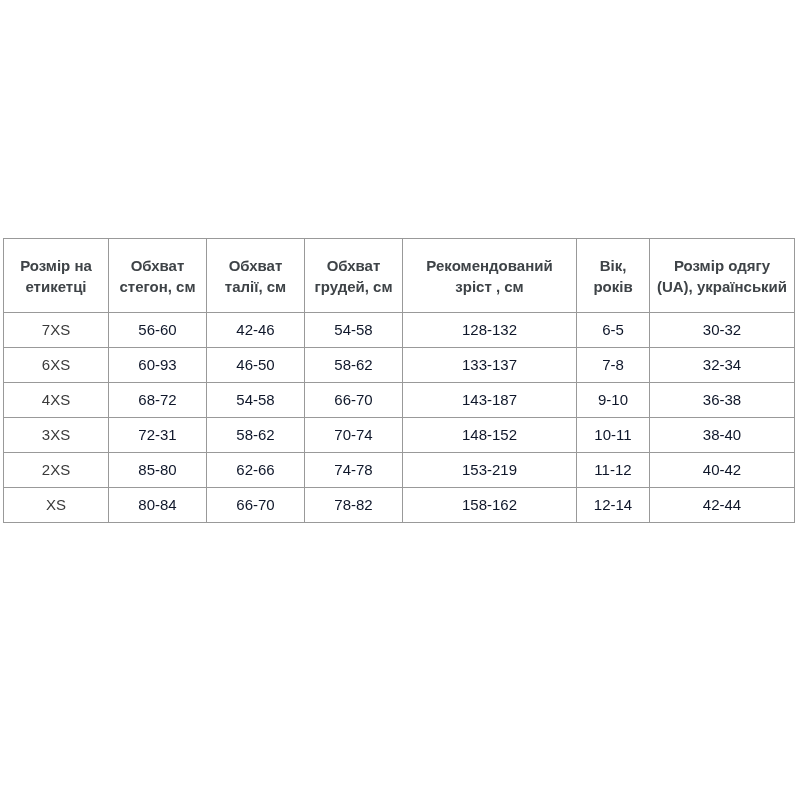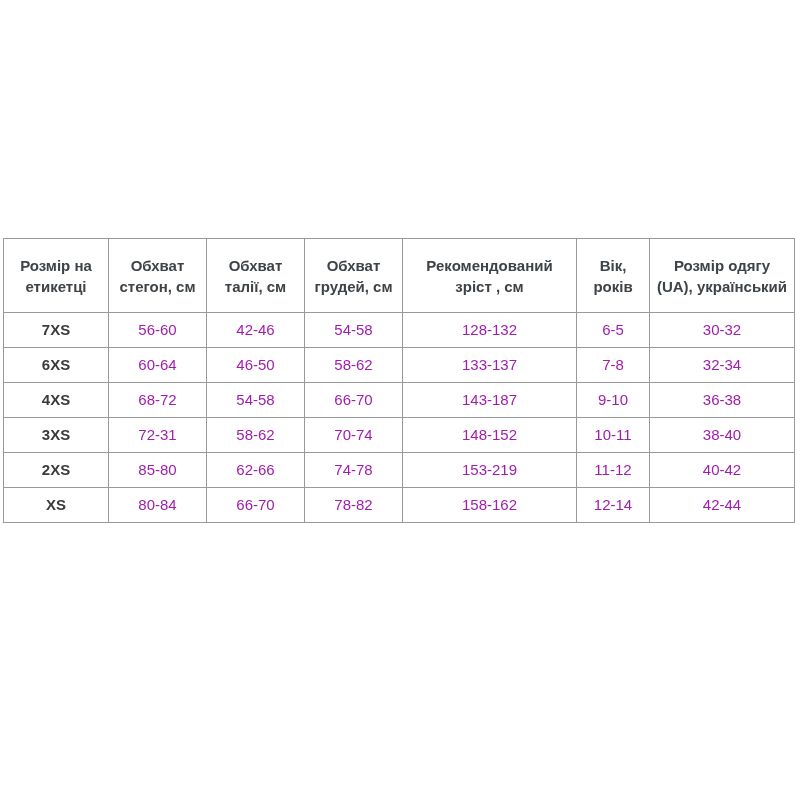--- a/index.html
+++ b/index.html
@@ -39,25 +39,25 @@
   table.size-chart thead th {
     height: 74px;
     font-size: 15px;
     font-weight: bold;
     color: #3e4347;
     line-height: 21px;
   }
   table.size-chart tbody td {
     height: 35px;
     font-size: 15px;
-    color: #a21caf;
+    color: #0f172a;
     line-height: 18px;
   }
   table.size-chart tbody td:first-child {
-    font-weight: bold;
+    font-weight: normal;
     color: #3a3a3a;
   }
   col.c1 { width: 105px; }
   col.c2 { width: 98px; }
   col.c3 { width: 98px; }
   col.c4 { width: 98px; }
   col.c5 { width: 174px; }
   col.c6 { width: 73px; }
   col.c7 { width: 145px; }
 </style>
@@ -92,21 +92,21 @@
             <td>7XS</td>
             <td>56-60</td>
             <td>42-46</td>
             <td>54-58</td>
             <td>128-132</td>
             <td>6-5</td>
             <td>30-32</td>
           </tr>
           <tr>
             <td>6XS</td>
-            <td>60-64</td>
+            <td>60-93</td>
             <td>46-50</td>
             <td>58-62</td>
             <td>133-137</td>
             <td>7-8</td>
             <td>32-34</td>
           </tr>
           <tr>
             <td>4XS</td>
             <td>68-72</td>
             <td>54-58</td>

